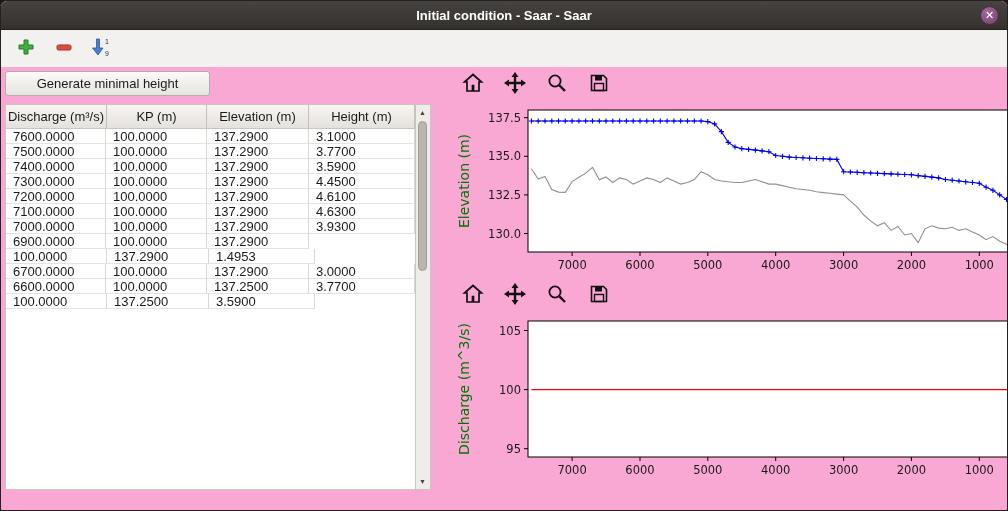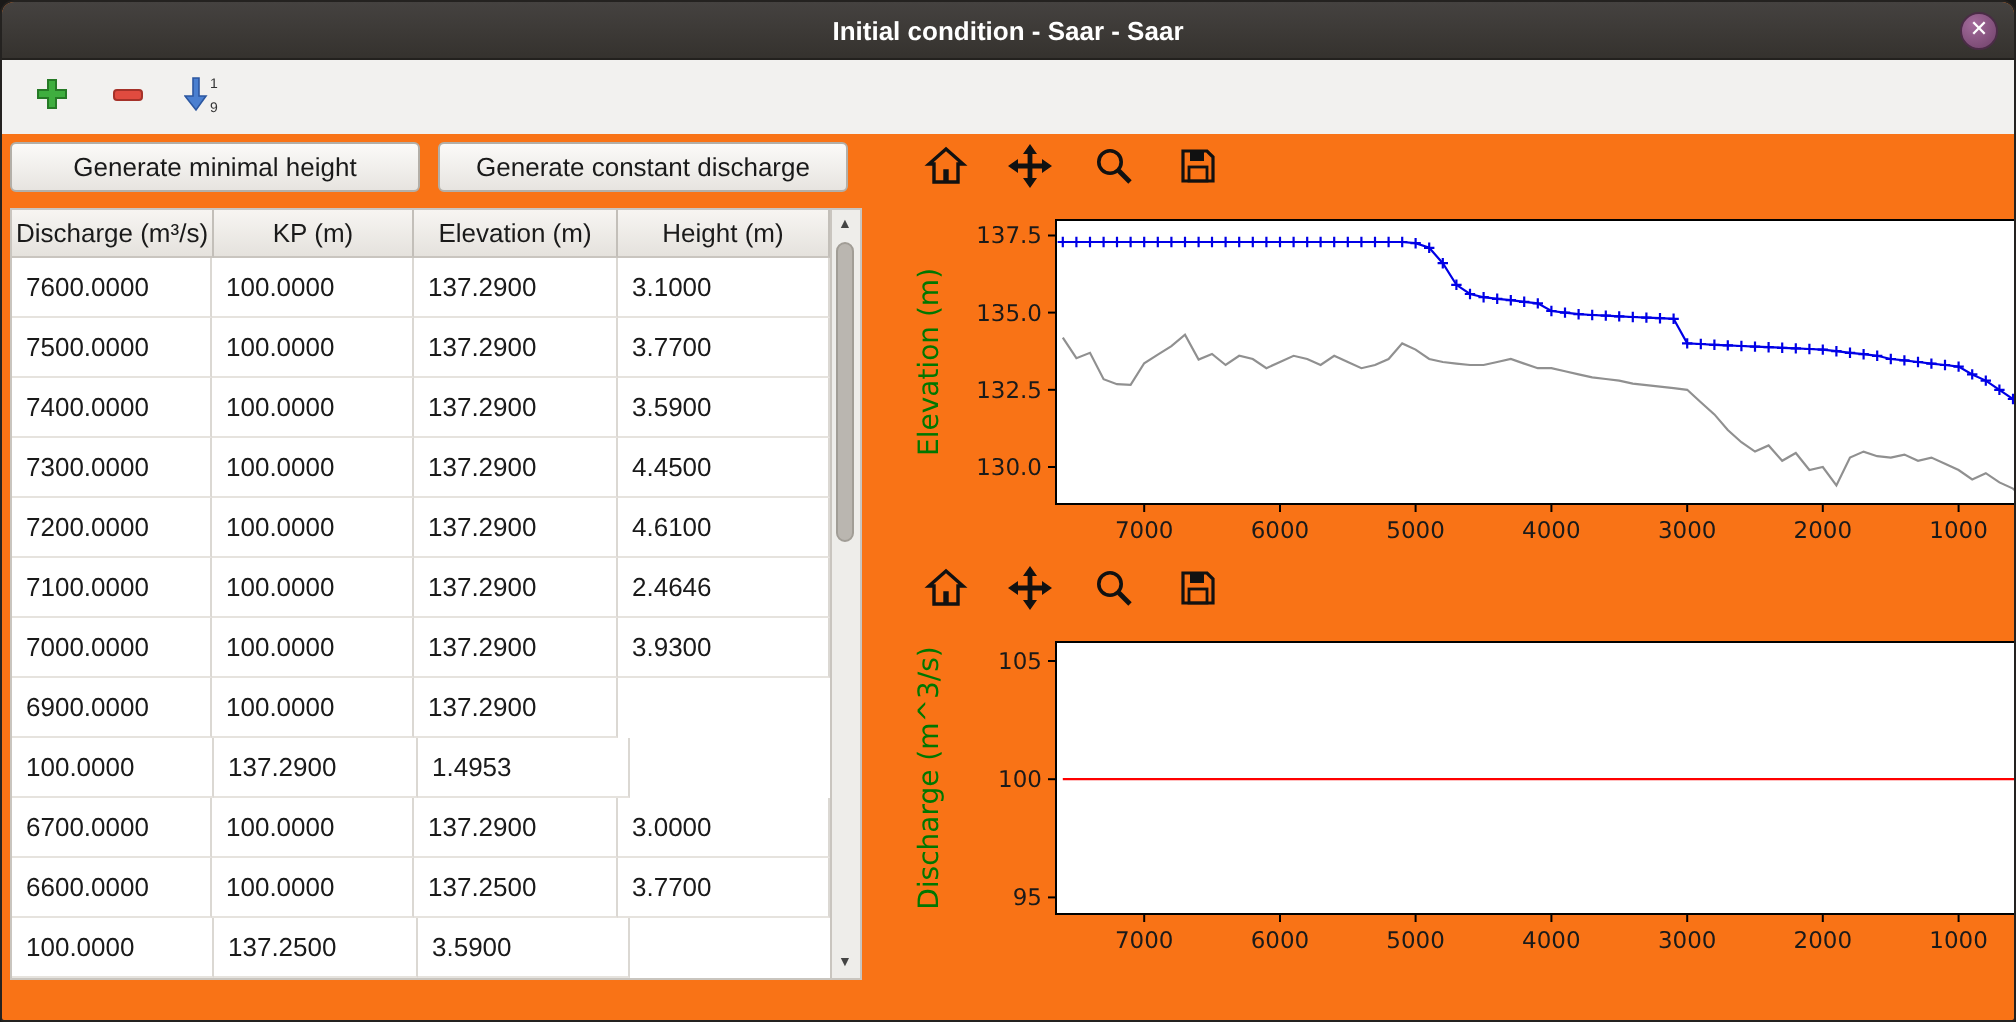--- a/index.html
+++ b/index.html
@@ -1,29 +1,29 @@
 <!DOCTYPE html>
 <html><head>
 <meta charset="utf-8">
 <style>
   *{box-sizing:border-box;margin:0;padding:0}
   html,body{width:1008px;height:511px;font-family:"Liberation Sans",sans-serif;background:#1a1918;}
-  .window{width:1008px;height:511px;background:#f97316;border:1px solid #242220;border-radius:7px 7px 2px 2px;overflow:hidden;display:flex;flex-direction:column}
+  .window{width:1008px;height:511px;background:#f9a8d4;border:1px solid #242220;border-radius:7px 7px 2px 2px;overflow:hidden;display:flex;flex-direction:column}
   .titlebar{flex:0 0 29px;background:linear-gradient(#454240,#35322e);display:flex;align-items:center;justify-content:center;position:relative;border-bottom:1px solid #23211e}
   .titlebar .title{color:#ffffff;font-weight:bold;font-size:13px}
   .close-btn{position:absolute;right:8px;top:5px;width:19px;height:19px;border-radius:50%;background:radial-gradient(circle at 35% 30%,#a36b9b,#6f4169);border:1px solid #4a2c46;color:#fff;font-size:11px;line-height:17px;text-align:center;cursor:pointer}
   .main-toolbar{flex:0 0 37px;display:flex;align-items:center;gap:12px;padding:0 12px;background:#f2f1ef}
   .tool-btn{width:26px;height:26px;border:none;background:transparent;display:flex;align-items:center;justify-content:center;cursor:pointer}
   .content{flex:1;display:flex}
   .left-panel{flex:0 0 430px;display:flex;flex-direction:column;padding:4px 16px 0 4px}
   .gen-row{display:flex;gap:9px;margin-bottom:8px}
   .gen-btn{width:205px;height:25px;background:linear-gradient(#fbfaf8,#e7e4e0);border:1px solid #b3afa8;border-radius:3px;font-size:13px;font-family:"Liberation Sans",sans-serif;color:#1a1a1a;cursor:pointer}
   .table-area{display:flex;height:386px}
   .dtable{width:411px;background:#ffffff;border:1px solid #c9c5bf;overflow:hidden}
-  .tr{display:flex;height:30px}
+  .tr{display:flex;height:15px}
   .tr.head{height:24px;background:linear-gradient(#f7f5f2,#e4e1dc)}
   .td,.th{padding:0 7px;display:flex;align-items:center;font-size:13px;color:#1a1a1a;border-right:1px solid #dbd8d3;border-bottom:1px solid #e6e3de;overflow:hidden;white-space:nowrap}
   .th{justify-content:center;border-right:1px solid #c3bfb9;border-bottom:1px solid #c9c5bf}
   .c0{width:100px}.c1{width:101px}.c2{width:102px}.c3{width:106px}
   .vscroll{width:15px;height:386px;background:#eeedea;border:1px solid #c9c5bf;border-left:none;position:relative}
   .vs-arrow{position:absolute;left:0;width:13px;height:13px;font-size:7px;color:#444;text-align:center;line-height:13px;cursor:pointer}
   .vs-up{top:1px}.vs-down{bottom:1px}
   .vs-thumb{position:absolute;left:2px;top:16px;width:9px;height:150px;background:#bab6b0;border:1px solid #a19d96;border-radius:5px;cursor:grab}
   .right-panel{flex:1;display:flex;flex-direction:column;padding:0 0 0 7px}
   .mpl-toolbar{height:35px;display:flex;align-items:center;gap:13px;padding-left:4px}
@@ -64,21 +64,20 @@
         </svg>
       </span>
     </button>
   </div>
 
   <div class="content">
 
     <div class="left-panel">
       <div class="gen-row">
         <button class="gen-btn">Generate minimal height</button>
-        <button class="gen-btn">Generate constant discharge</button>
       </div>
       <div class="table-area">
         <div class="dtable" id="dtable">
             <div class="tr head">
               <div class="th c1">Discharge (m³/s)</div>
               <div class="th c0">KP (m)</div>
               <div class="th c2">Elevation (m)</div>
               <div class="th c3">Height (m)</div>
             </div>
             <div class="tr">
@@ -108,21 +107,21 @@
             <div class="tr">
               <div class="td c0">7200.0000</div>
               <div class="td c1">100.0000</div>
               <div class="td c2">137.2900</div>
               <div class="td c3">4.6100</div>
             </div>
             <div class="tr">
               <div class="td c0">7100.0000</div>
               <div class="td c1">100.0000</div>
               <div class="td c2">137.2900</div>
-              <div class="td c3">2.4646</div>
+              <div class="td c3">4.6300</div>
             </div>
             <div class="tr">
               <div class="td c0">7000.0000</div>
               <div class="td c1">100.0000</div>
               <div class="td c2">137.2900</div>
               <div class="td c3">3.9300</div>
             </div>
             <div class="tr">
               <div class="td c0">6900.0000</div>
               <div class="td c1">100.0000</div>

